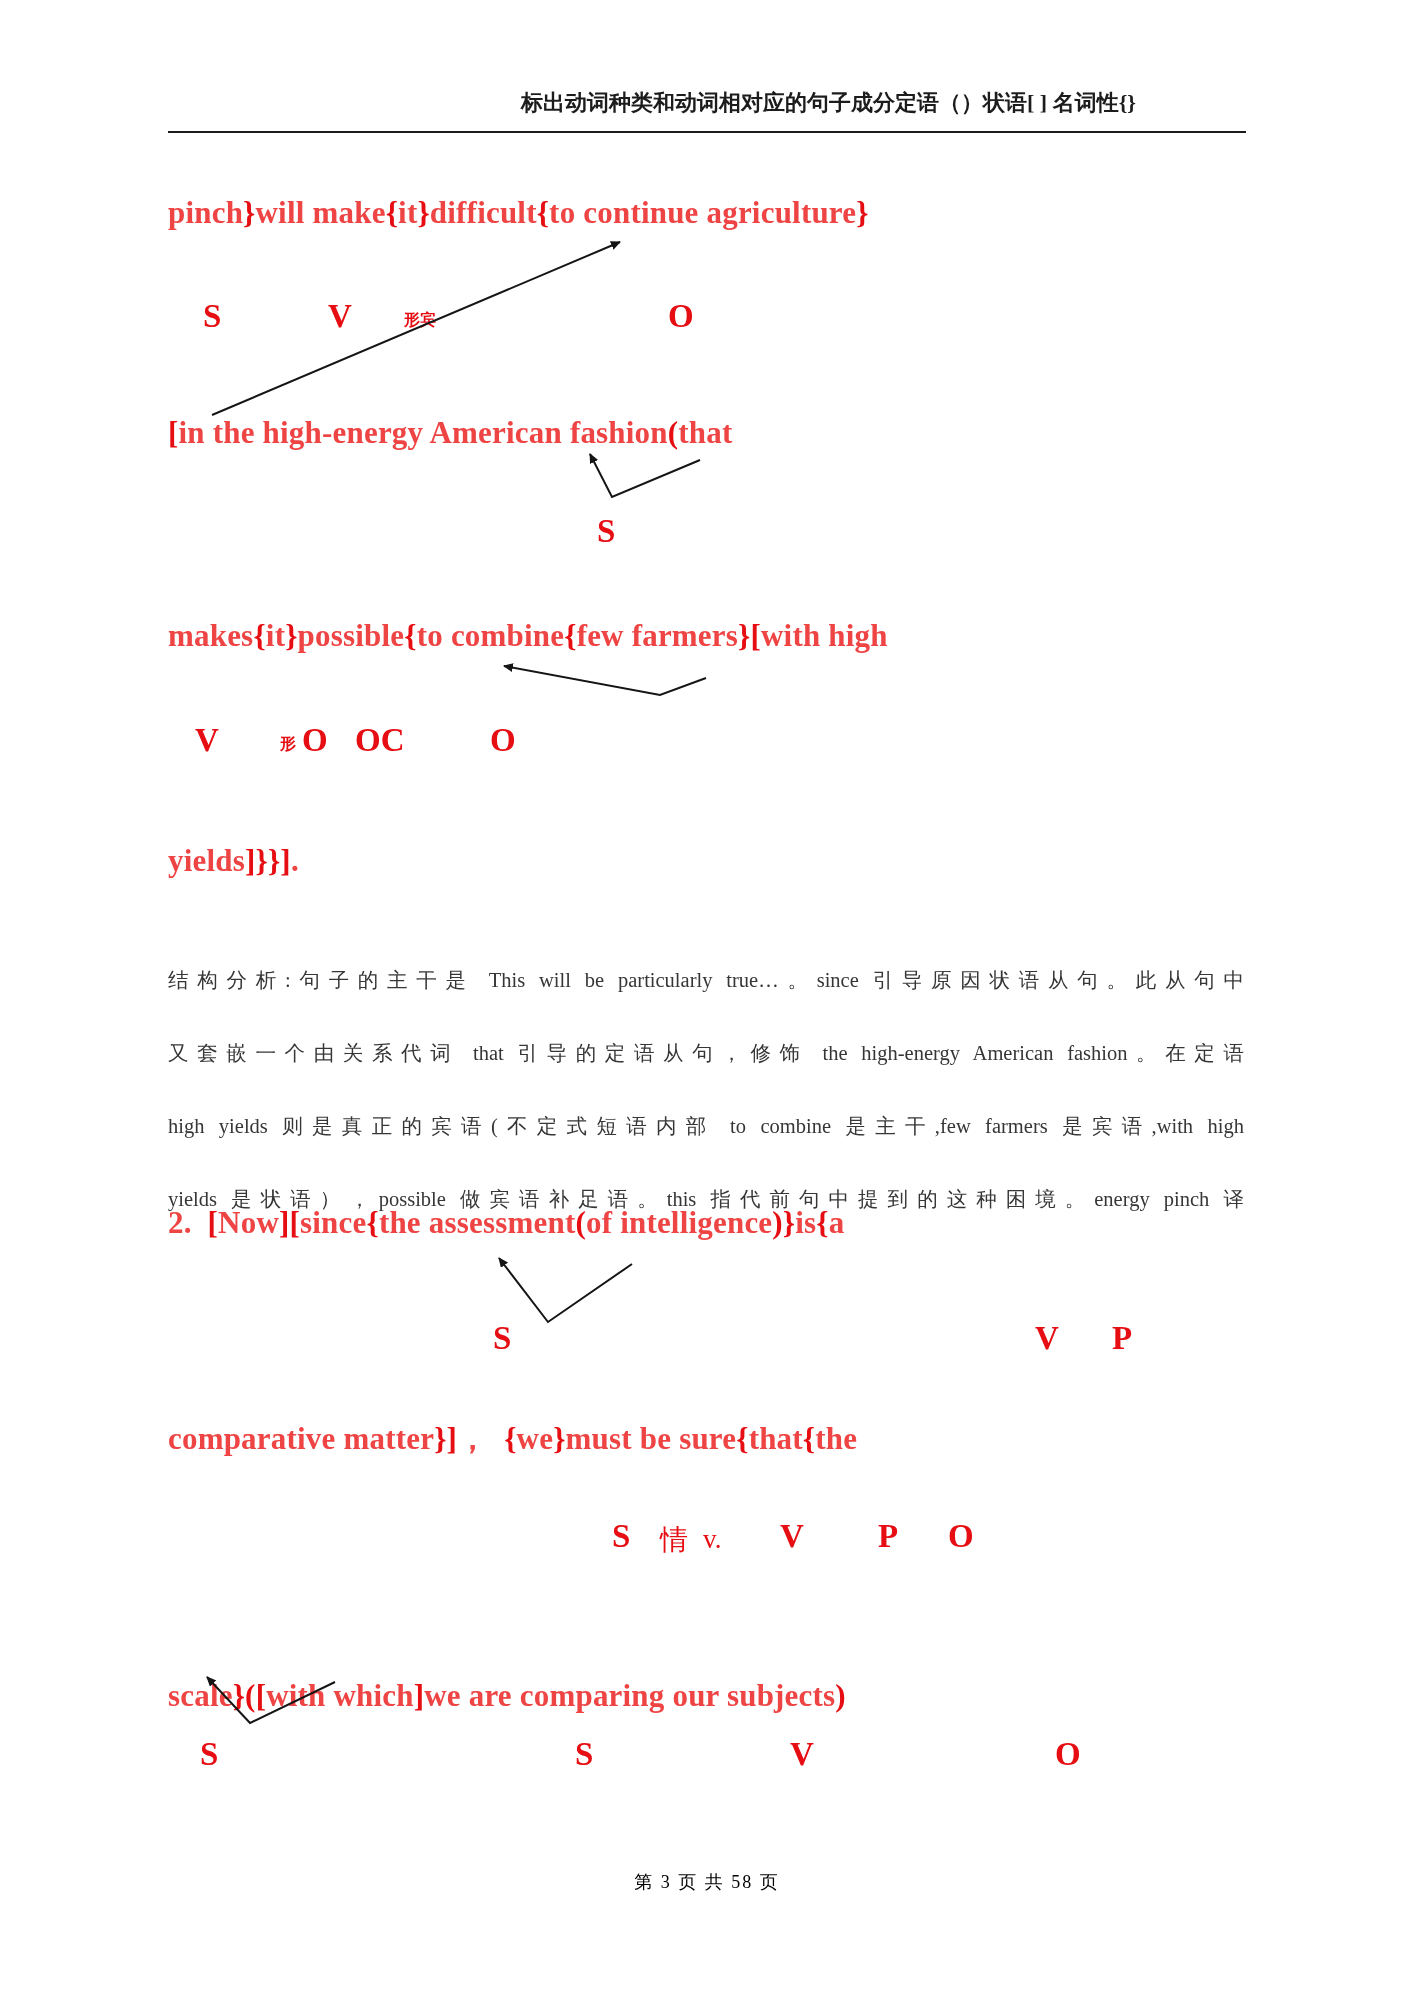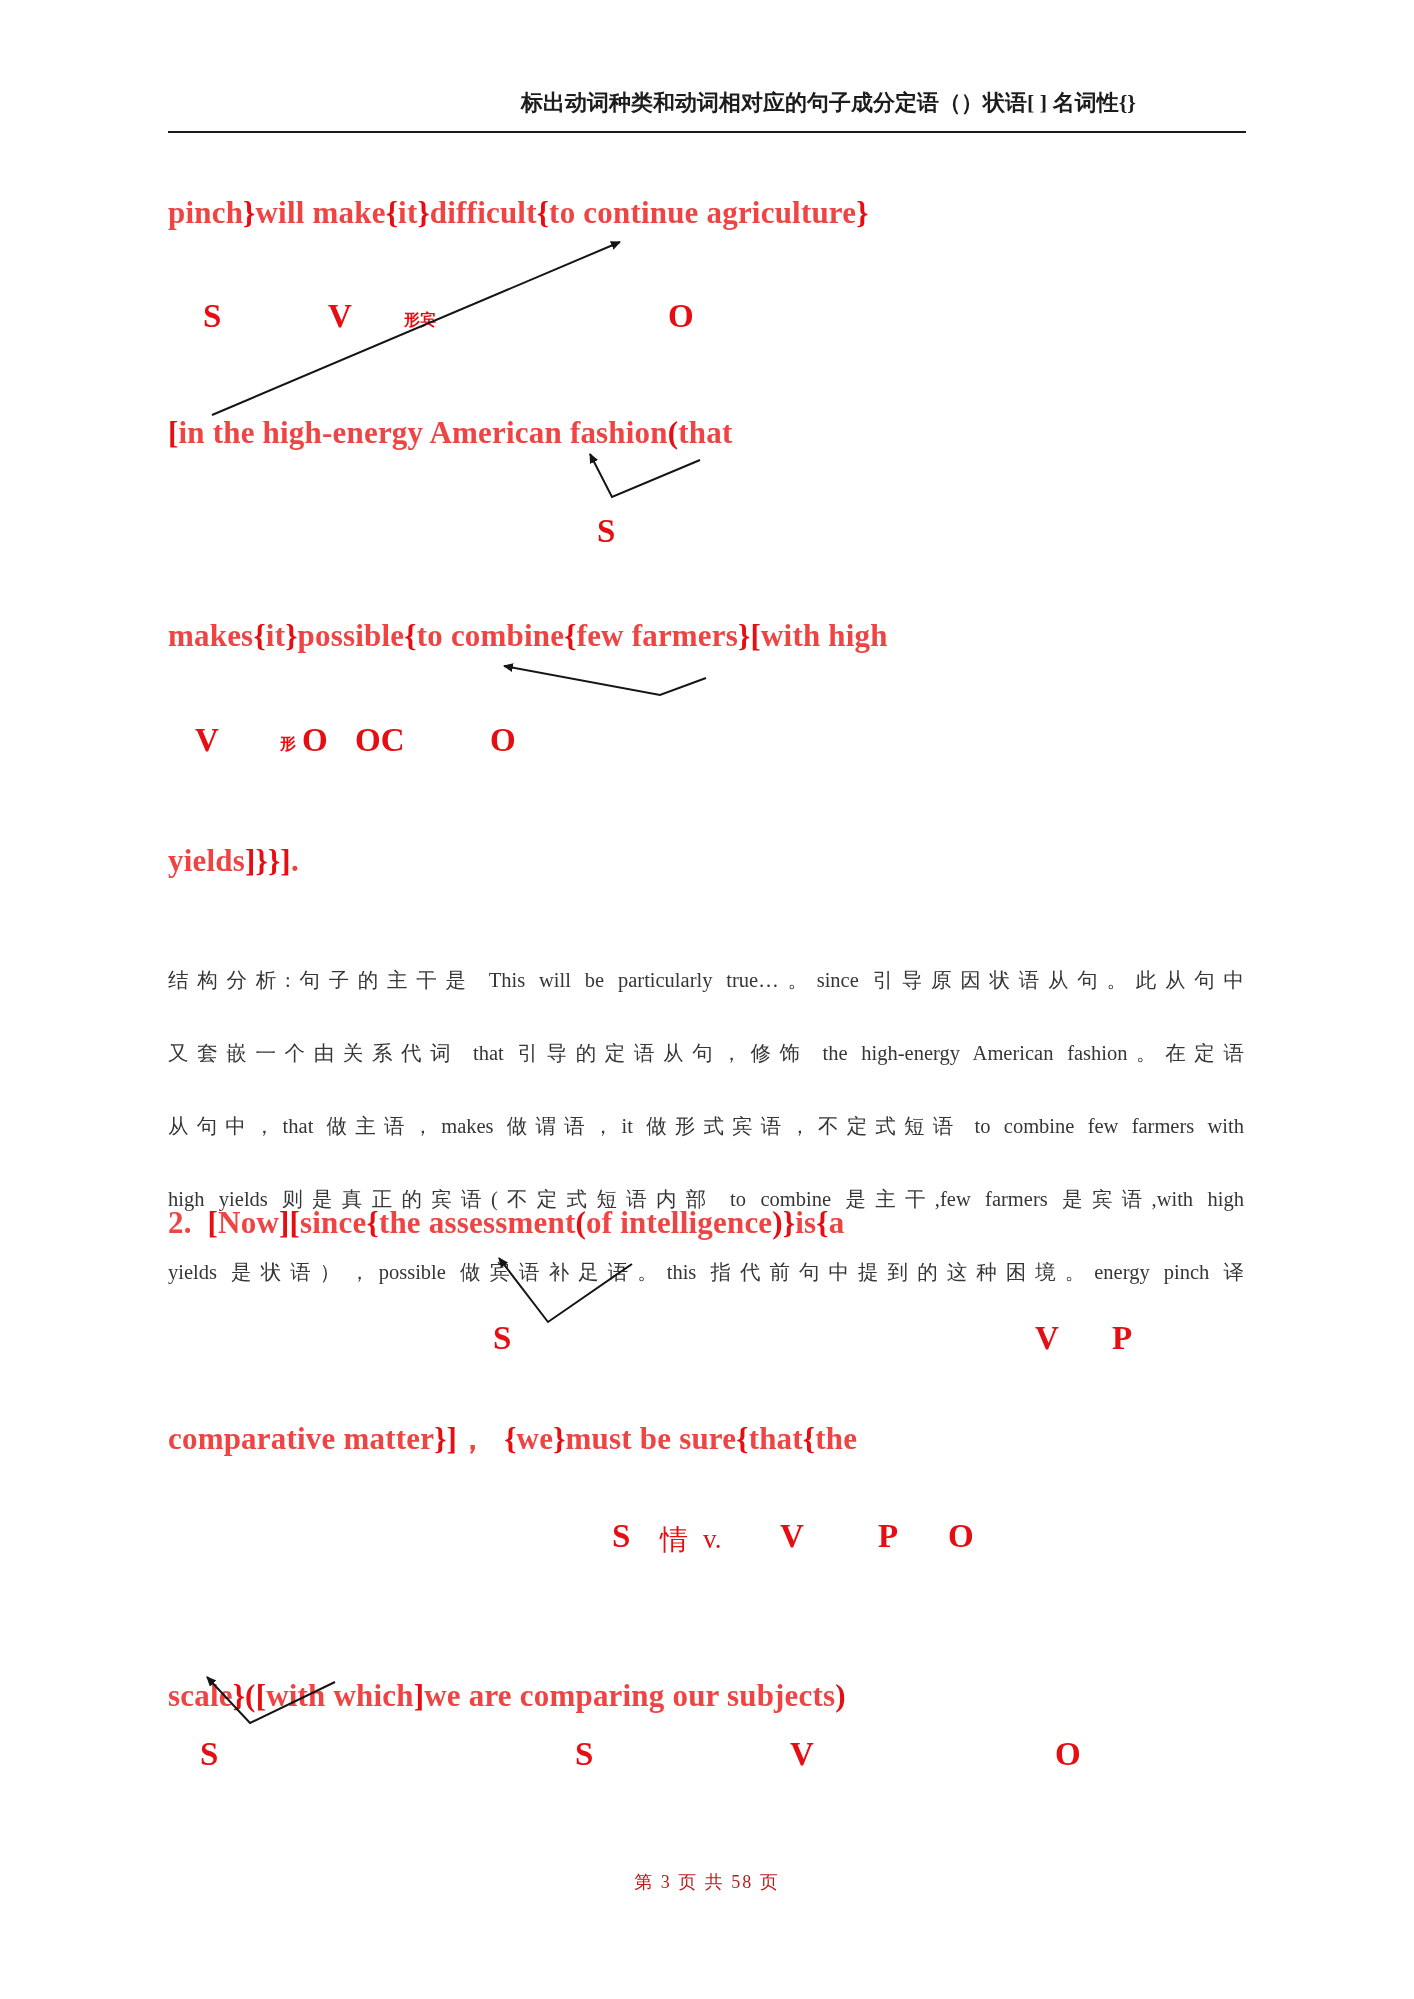--- a/index.html
+++ b/index.html
@@ -22,21 +22,21 @@
   
   .ana-wrap{position:absolute;left:168px;top:926px;width:1076px;color:#363636;
             font-size:20.5px;}
   .ana{height:38px;line-height:38px;white-space:nowrap;margin-top:35px;}
   .ana-j{white-space:normal;text-align:justify;text-align-last:justify;height:38px;
          line-height:38px;overflow:hidden;}
   
   .arrows{position:absolute;left:0;top:0;z-index:5;pointer-events:none;}
   
   .footer{position:absolute;left:168px;top:1870px;width:1078px;text-align:center;
-          font-size:18px;color:#b91c1c;letter-spacing:2px;}
+          font-size:18px;color:#000000;letter-spacing:2px;}
 </style>
 </head>
 <body>
 
 <div class="page">
 
   <div class="header">
     <span>标出动词种类和动词相对应的句子成分</span>
     <span>定语（）状语[ ] 名词性{}</span>
   </div>
@@ -75,21 +75,20 @@
   <span class="lbl" style="left:948px;top:1520px;">O</span>
 
   <span class="lbl" style="left:200px;top:1738px;">S</span>
   <span class="lbl" style="left:575px;top:1738px;">S</span>
   <span class="lbl" style="left:790px;top:1738px;">V</span>
   <span class="lbl" style="left:1055px;top:1738px;">O</span>
 
   <div class="ana-wrap">
     <div class="ana ana-j">结构分析:句子的主干是 This will be particularly true…。since 引导原因状语从句。此从句中</div>
     <div class="ana ana-j">又套嵌一个由关系代词 that 引导的定语从句，修饰 the high-energy American fashion。在定语</div>
-    <div class="ana ana-j">从句中，that 做主语，makes 做谓语，it 做形式宾语，不定式短语 to combine few farmers with</div>
     <div class="ana ana-j">high yields 则是真正的宾语(不定式短语内部 to combine 是主干,few farmers 是宾语,with high</div>
     <div class="ana ana-j">yields 是状语），possible 做宾语补足语。this 指代前句中提到的这种困境。energy pinch 译</div>
   </div>
 
   <svg class="arrows" width="1414" height="1999" viewBox="0 0 1414 1999">
     <defs>
       <marker id="ah" markerWidth="12" markerHeight="10" refX="9" refY="4.5" orient="auto" markerUnits="userSpaceOnUse">
         <path d="M0,0 L10,4.5 L0,9 z" fill="#151515"></path>
       </marker>
     </defs>

